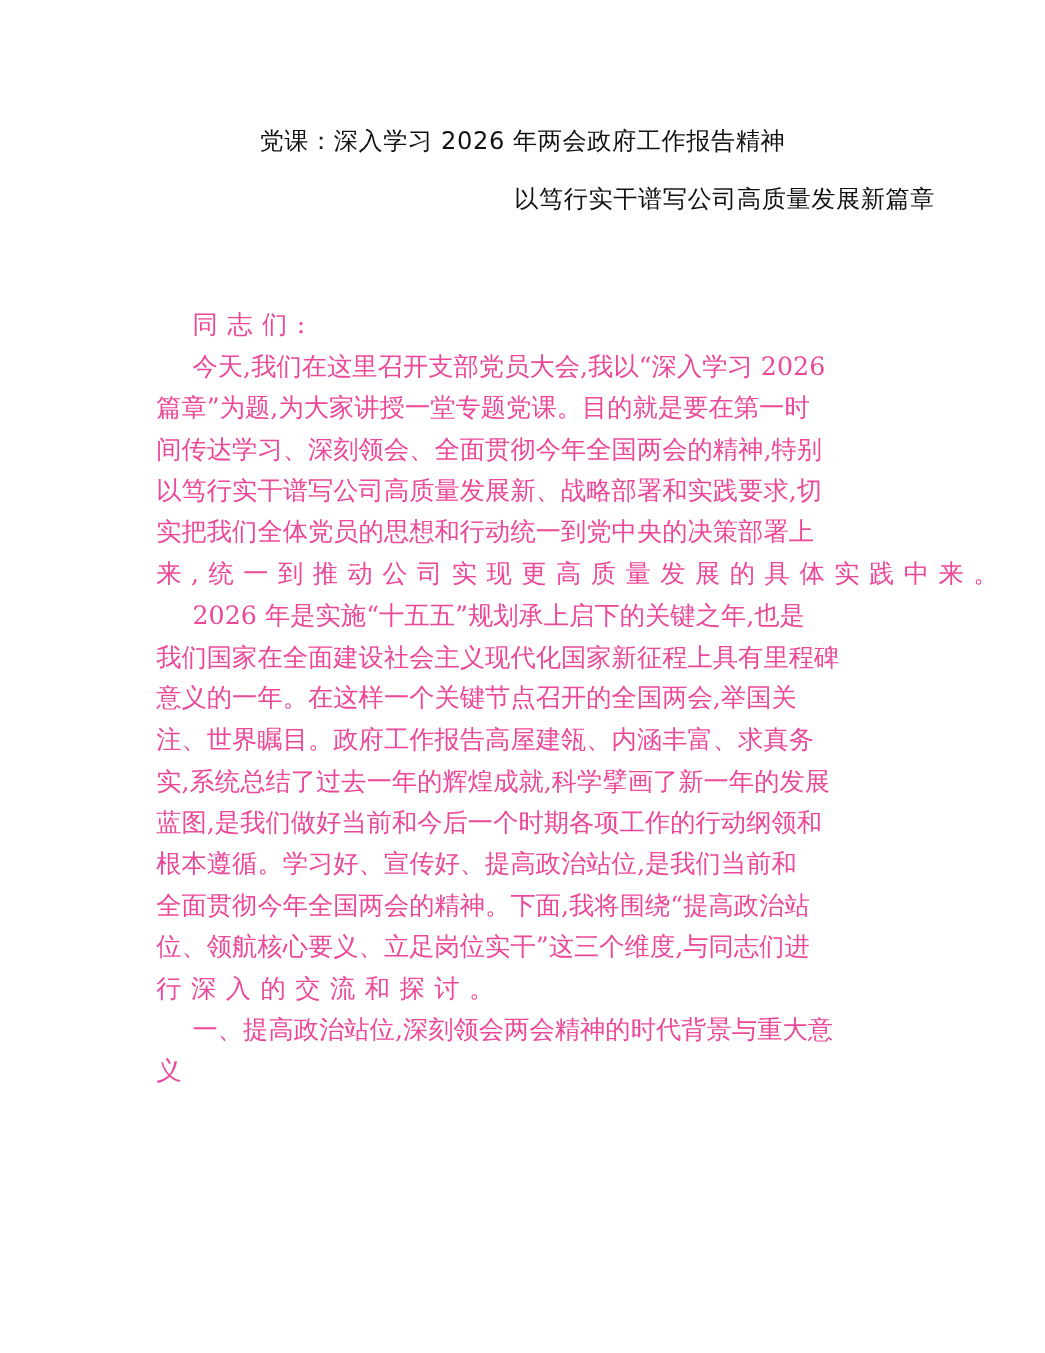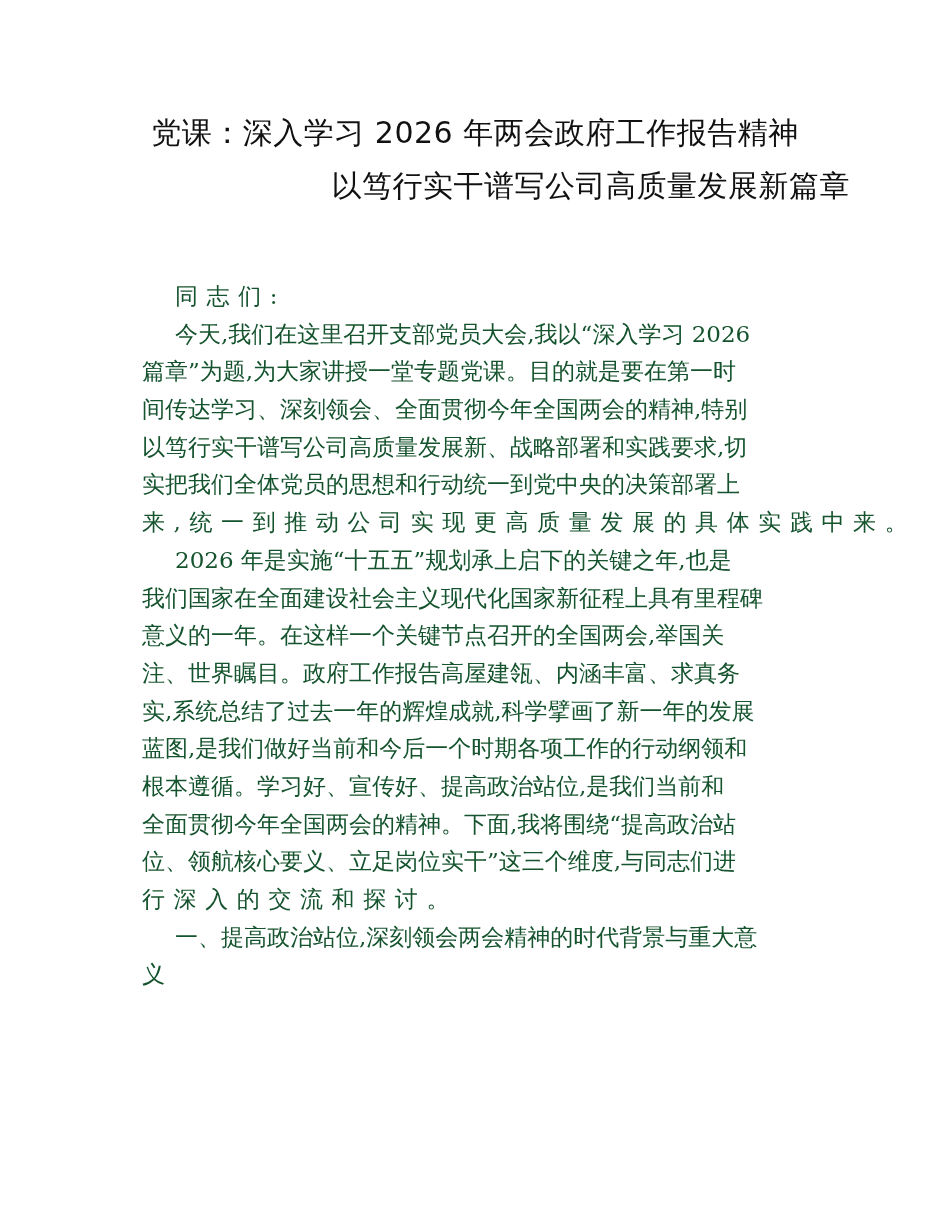--- a/index.html
+++ b/index.html
@@ -1,28 +1,28 @@
 <!DOCTYPE html>
 <html><head>
   <meta charset="utf-8">
   <style>
     html, body { margin: 0; padding: 0; background: #ffffff; }
     body { width: 950px; height: 1230px; position: relative; overflow: hidden; }
     .page { position: absolute; left: 0; top: 0; width: 950px; height: 1230px; background: #fff; }
     .title {
       position: absolute; left: 100px; width: 750px; text-align: center;
       font-family: "DejaVu Sans", "Liberation Sans", sans-serif;
-      font-size: 30px; color: #111; letter-spacing: 0.5px; white-space: nowrap;
+      font-size: 22px; color: #111; letter-spacing: 0.5px; white-space: nowrap;
     }
     .t1 { top: 113px; }
     .t2 { top: 166px; text-align: right; }
     .body-text {
       position: absolute; left: 142px; top: 278px; width: 668px;
       font-family: "DejaVu Serif", "Liberation Serif", serif;
-      font-size: 23px; line-height: 37.7px; color: #14532d;
+      font-size: 23px; line-height: 37.7px; color: #ec4899;
       letter-spacing: 8.6px; text-align: justify;
     }
     .line { display: block; white-space: nowrap; height: 37.7px; }
     .indent { padding-left: 33px; }
   </style>
 </head>
 <body>
 
 <div class="page">
   <div class="title t1">党课：深入学习 2026 年两会政府工作报告精神</div>

